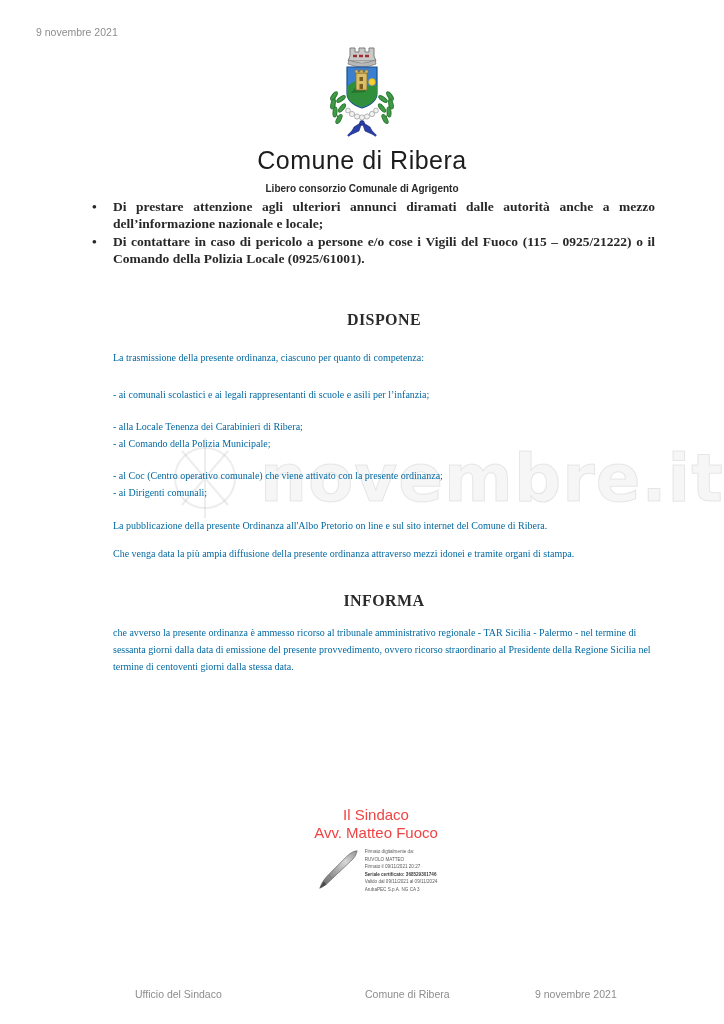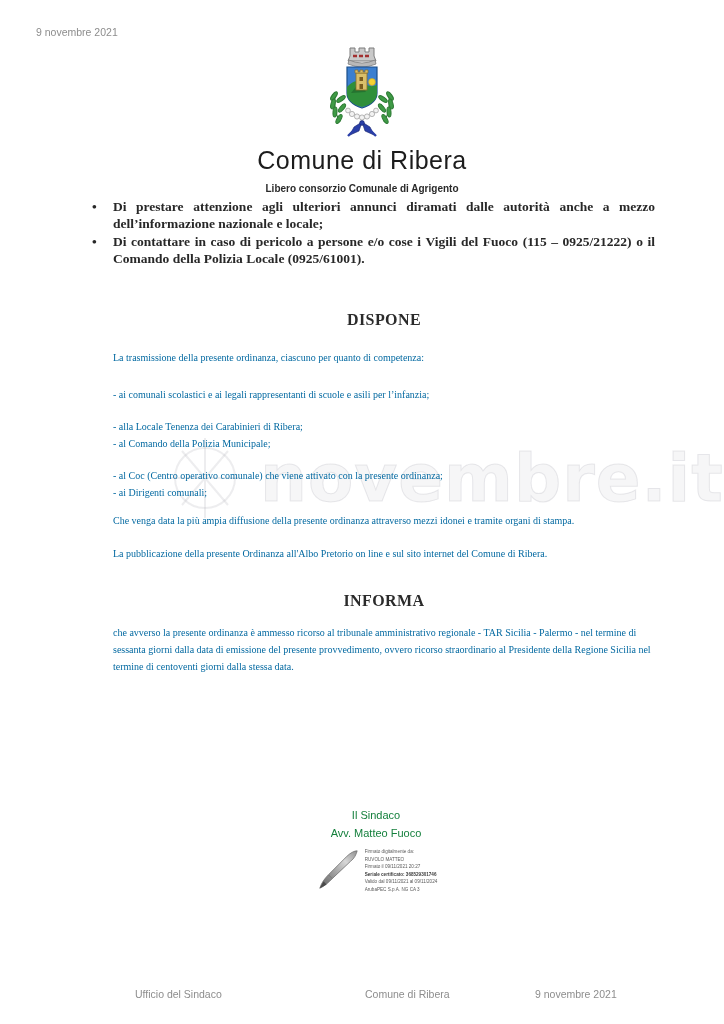--- a/index.html
+++ b/index.html
@@ -75,21 +75,21 @@
   .p-diff    { margin-top:11px; }
   .p-informa { margin-top:14px; }
   
   .signature {
     position:absolute; top:806px; left:0; width:100%;
     z-index:1; text-align:center;
   }
   .sig-inner { display:inline-block; margin-left:28px; }
   .sig-role, .sig-name {
     font-family:"Liberation Sans", sans-serif;
-    font-size:11px; color:#15803d; line-height:18px;
+    font-size:15px; color:#ef4444; line-height:18px;
   }
   .sig-stamp {
     margin-top:3px;
     display:flex; align-items:flex-start; justify-content:center; gap:4px;
   }
   .pen-icon { width:46px; height:46px; flex:0 0 auto; margin-top:2px; }
   .sig-digital {
     text-align:left;
     font-family:"Liberation Sans", sans-serif;
     font-size:4.6px; line-height:7.6px; color:#5a5a5a;
@@ -204,23 +204,23 @@
     <div class="p-group">
       <p class="para">- alla Locale Tenenza dei Carabinieri di Ribera;</p>
       <p class="para">- al Comando della Polizia Municipale;</p>
     </div>
 
     <div class="p-group">
       <p class="para">- al Coc (Centro operativo comunale) che viene attivato con la presente ordinanza;</p>
       <p class="para">- ai Dirigenti comunali;</p>
     </div>
 
+    <p class="para p-pub">La pubblicazione della presente Ordinanza all'Albo Pretorio on line e sul sito internet del Comune di Ribera.</p>
+
     <p class="para p-diff">Che venga data la più ampia diffusione della presente ordinanza attraverso mezzi idonei e tramite organi di stampa.</p>
-
-    <p class="para p-pub">La pubblicazione della presente Ordinanza all'Albo Pretorio on line e sul sito internet del Comune di Ribera.</p>
 
     <div class="sec-heading h-informa">INFORMA</div>
 
     <p class="para p-informa">che avverso la presente ordinanza è ammesso ricorso al tribunale amministrativo regionale - TAR Sicilia - Palermo - nel termine di sessanta giorni dalla data di emissione del presente provvedimento, ovvero ricorso straordinario al Presidente della Regione Sicilia nel termine di centoventi giorni dalla stessa data.</p>
 
   </div>
 
   <div class="signature">
     <div class="sig-inner">
       <div class="sig-role">Il Sindaco</div>

